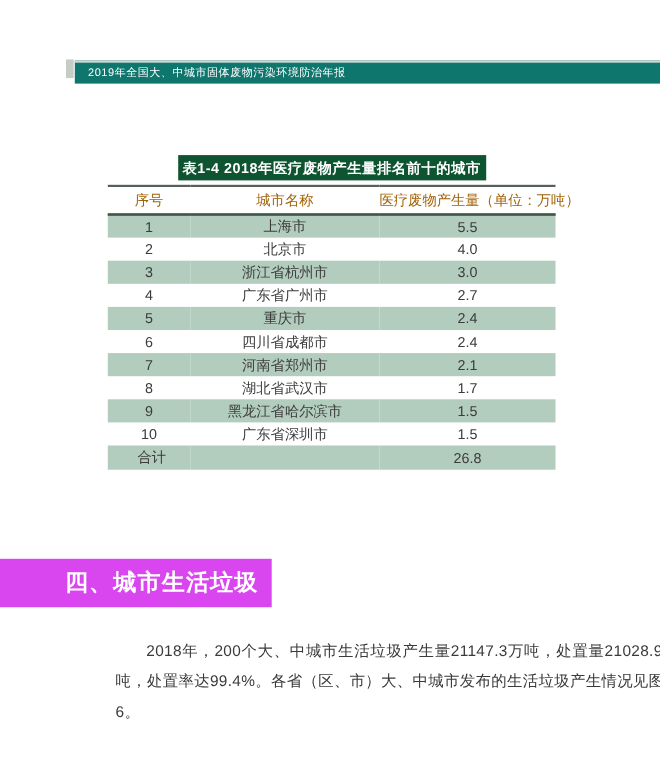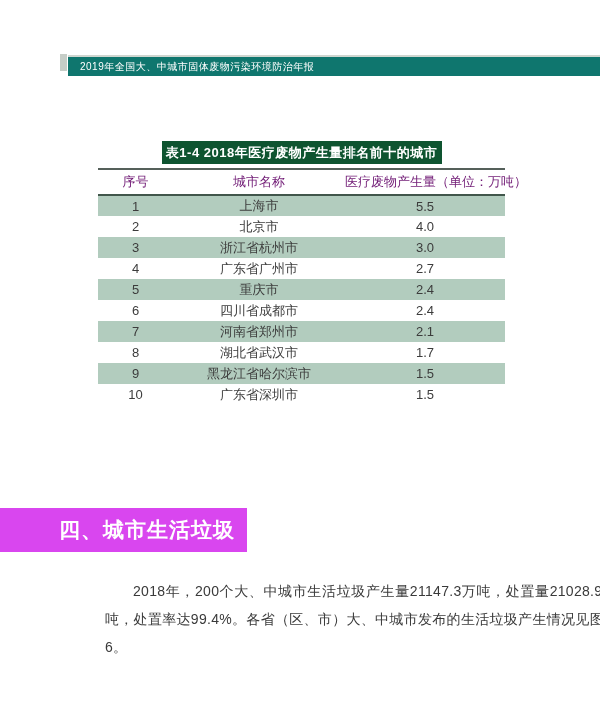--- a/index.html
+++ b/index.html
@@ -49,21 +49,21 @@
     border-collapse: collapse;
     table-layout: fixed;
     font-size: 13px;
     color: #3c3c3c;
   }
   table.data col.c-rank  { width: 75px; }
   table.data col.c-city  { width: 172px; }
   table.data col.c-value { width: 160px; }
   table.data thead th {
     font-weight: normal;
-    color: #701a75;
+    color: #a16207;
     height: 26px;
     border-top: 2px solid #55605a;
     border-bottom: 2px solid #41564b;
     text-align: center;
     white-space: nowrap;
     overflow: visible;
   }
   table.data tbody td {
     height: 21px;
     text-align: center;
@@ -168,20 +168,25 @@
         <tr class="striped">
           <td>9</td>
           <td>黑龙江省哈尔滨市</td>
           <td>1.5</td>
         </tr>
         <tr>
           <td>10</td>
           <td>广东省深圳市</td>
           <td>1.5</td>
         </tr>
+        <tr class="striped total">
+          <td class="label">合计</td>
+          <td></td>
+          <td>26.8</td>
+        </tr>
       </tbody>
     </table>
   </div>
 
   <div class="section-banner">四、城市生活垃圾</div>
 
   <p class="body-paragraph">2018年，200个大、中城市生活垃圾产生量21147.3万吨，处置量21028.9万吨，处置率达99.4%。各省（区、市）大、中城市发布的生活垃圾产生情况见图1-6。</p>
 
 </div>
 

